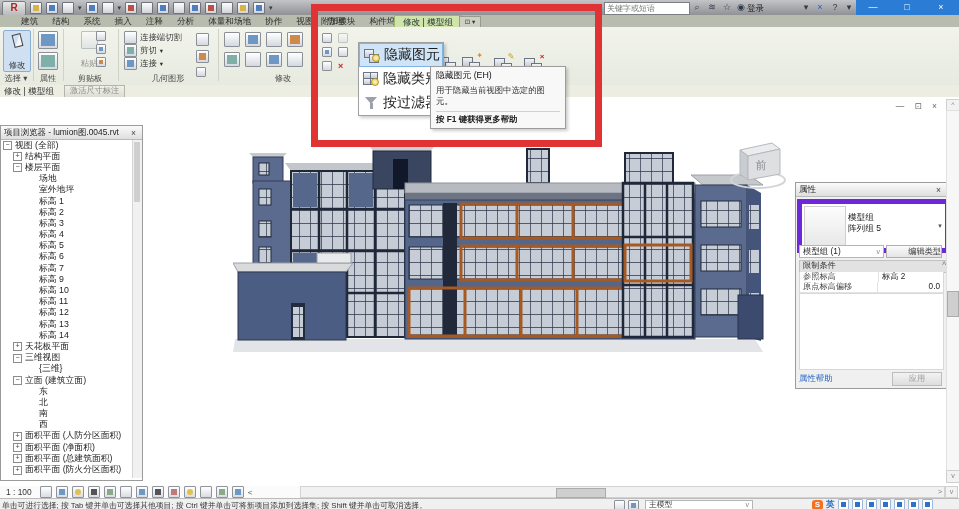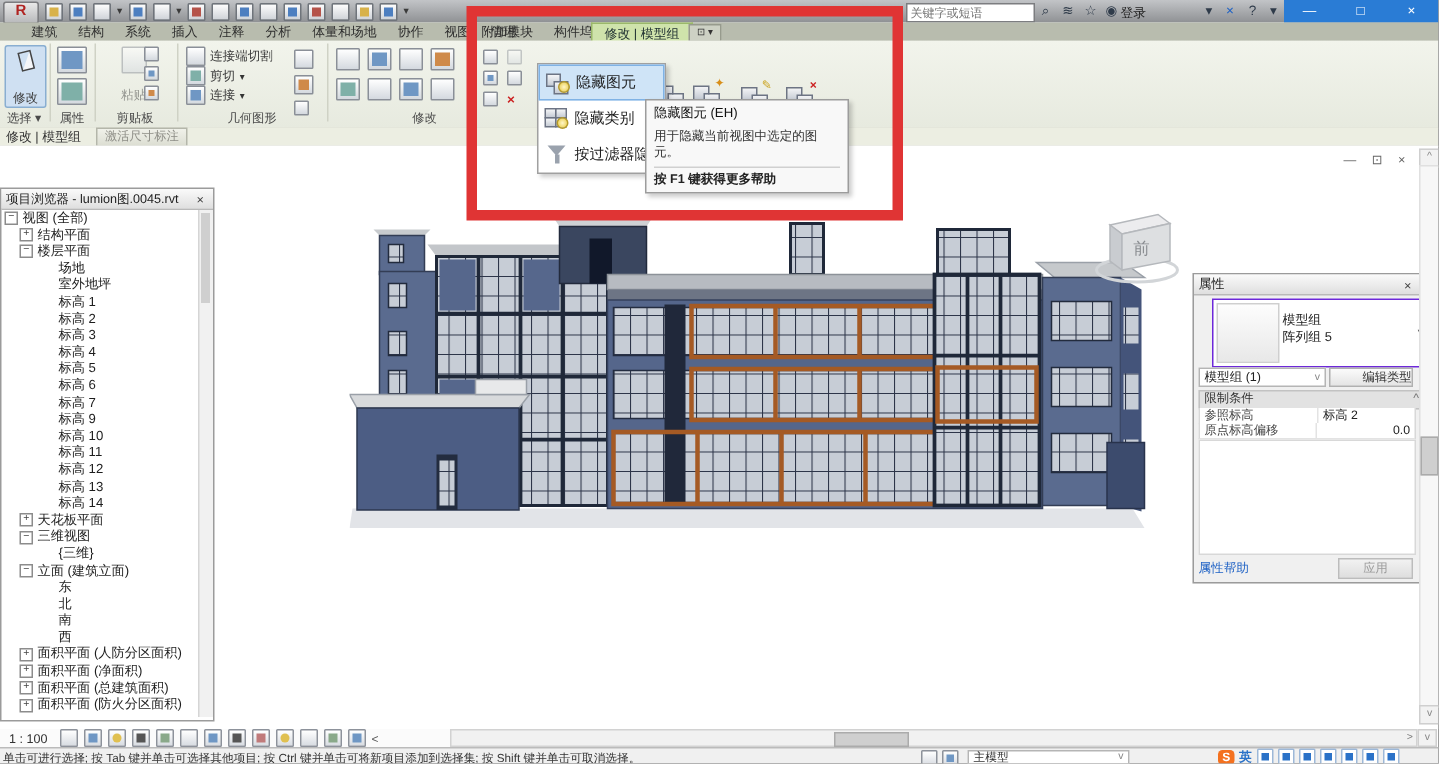--- a/index.html
+++ b/index.html
@@ -104,21 +104,21 @@
   .exp.minus::before{content:"\2212";}
   .tlabel{font-size:8.8px;color:#1d1d1d;}
   .pb-vsb{position:absolute;right:0;top:14px;width:9px;bottom:2px;background:#f1f1f1;border-left:1px solid #d5d5d5;}
   .pb-vsb::before{content:"";position:absolute;left:1px;top:2px;width:6px;height:60px;background:#cwhite;background:#cfcfcf;}
 
   
   #props{left:795px;top:85px;width:151px;height:205px;background:#f0f0f0;border:1px solid #9b9b9b;}
   .pr-title{height:13px;background:linear-gradient(#fafafa,#dfdfdf);border-bottom:1px solid #b9b9b9;
       display:flex;align-items:center;padding:0 3px;}
   .pr-title .t{flex:1;font-size:8.6px;color:#222;}
-  .type-sel{position:absolute;left:12px;top:16px;width:143px;height:44px;background:#fff;border:1px solid #6d28d9;display:flex;}
+  .type-sel{position:absolute;left:1px;top:16px;width:143px;height:44px;background:#fff;border:5px solid #6d28d9;display:flex;}
   .type-img{width:40px;height:38px;margin:2px;background:linear-gradient(#fdfdfd,#e8e8e8);border:1px solid #cfcfcf;}
   .type-txt{flex:1;padding-top:8px;font-size:8.6px;color:#222;line-height:11px;}
   .type-drop{width:10px;text-align:center;line-height:44px;color:#555;font-size:7px;}
   .filter-row{position:absolute;left:3px;top:62px;width:143px;height:13px;display:flex;gap:2px;}
   .combo{flex:1;background:#fff;border:1px solid #b5b5b5;font-size:8.4px;line-height:11px;padding:0 3px;
       display:flex;justify-content:space-between;color:#222;}
   #edit-type-btn{width:54px;background:linear-gradient(#fbfbfb,#e4e4e4);border:1px solid #b0b0b0;
       font-size:8.2px;line-height:11px;text-align:right;color:#333;white-space:nowrap;}
   .sec-hdr{position:absolute;left:3px;top:77px;width:143px;height:11px;background:#e2e2e2;border:1px solid #c2c2c2;
       font-size:8.2px;line-height:10px;padding:0 3px;color:#333;display:flex;justify-content:space-between;}
@@ -133,21 +133,21 @@
 
   
   #redbox{left:311px;top:4px;width:291px;height:143px;border:7px solid #e03434;box-sizing:border-box;
       z-index:60;pointer-events:none;}
 
   
   #hide-menu{left:358px;top:42px;width:84px;background:#fff;border:1px solid #a0a0a0;z-index:55;
       box-shadow:2px 2px 3px rgba(0,0,0,.2);}
   .menu-item{height:24px;display:flex;align-items:center;gap:4px;padding:0 4px;}
   .menu-item.sel{background:#cfe4f7;border:1px solid #7fb2e5;height:22px;}
-  .menu-item .lbl{font-size:10px;color:#1d1d1d;white-space:nowrap;}
+  .menu-item .lbl{font-size:14px;color:#1d1d1d;white-space:nowrap;}
   .ic16{width:16px;height:14px;position:relative;flex:0 0 auto;}
   .ic16 .cube{position:absolute;width:8px;height:7px;background:linear-gradient(#f4f5f7,#c6ccd5);border:1px solid #6d7484;}
   .ic16 .c1{left:0;top:1px;} .ic16 .c2{left:5px;top:6px;}
   .ic16 .g1{left:0;top:0;width:6px;height:5px;} .ic16 .g2{left:7px;top:0;width:6px;height:5px;}
   .ic16 .g3{left:0;top:6px;width:6px;height:5px;} .ic16 .g4{left:7px;top:6px;width:6px;height:5px;}
   .ic16 .dot{position:absolute;right:0;bottom:0;width:6px;height:6px;border-radius:50%;
       background:radial-gradient(#fff6c8,#e8c93e);border:1px solid #b59a2a;}
   .funnel{position:absolute;left:2px;top:1px;width:0;height:0;border-left:6px solid transparent;
       border-right:6px solid transparent;border-top:7px solid #9aa2ad;}
   .funnel::after{content:"";position:absolute;left:-1.5px;top:-1px;width:3px;height:6px;background:#9aa2ad;}

